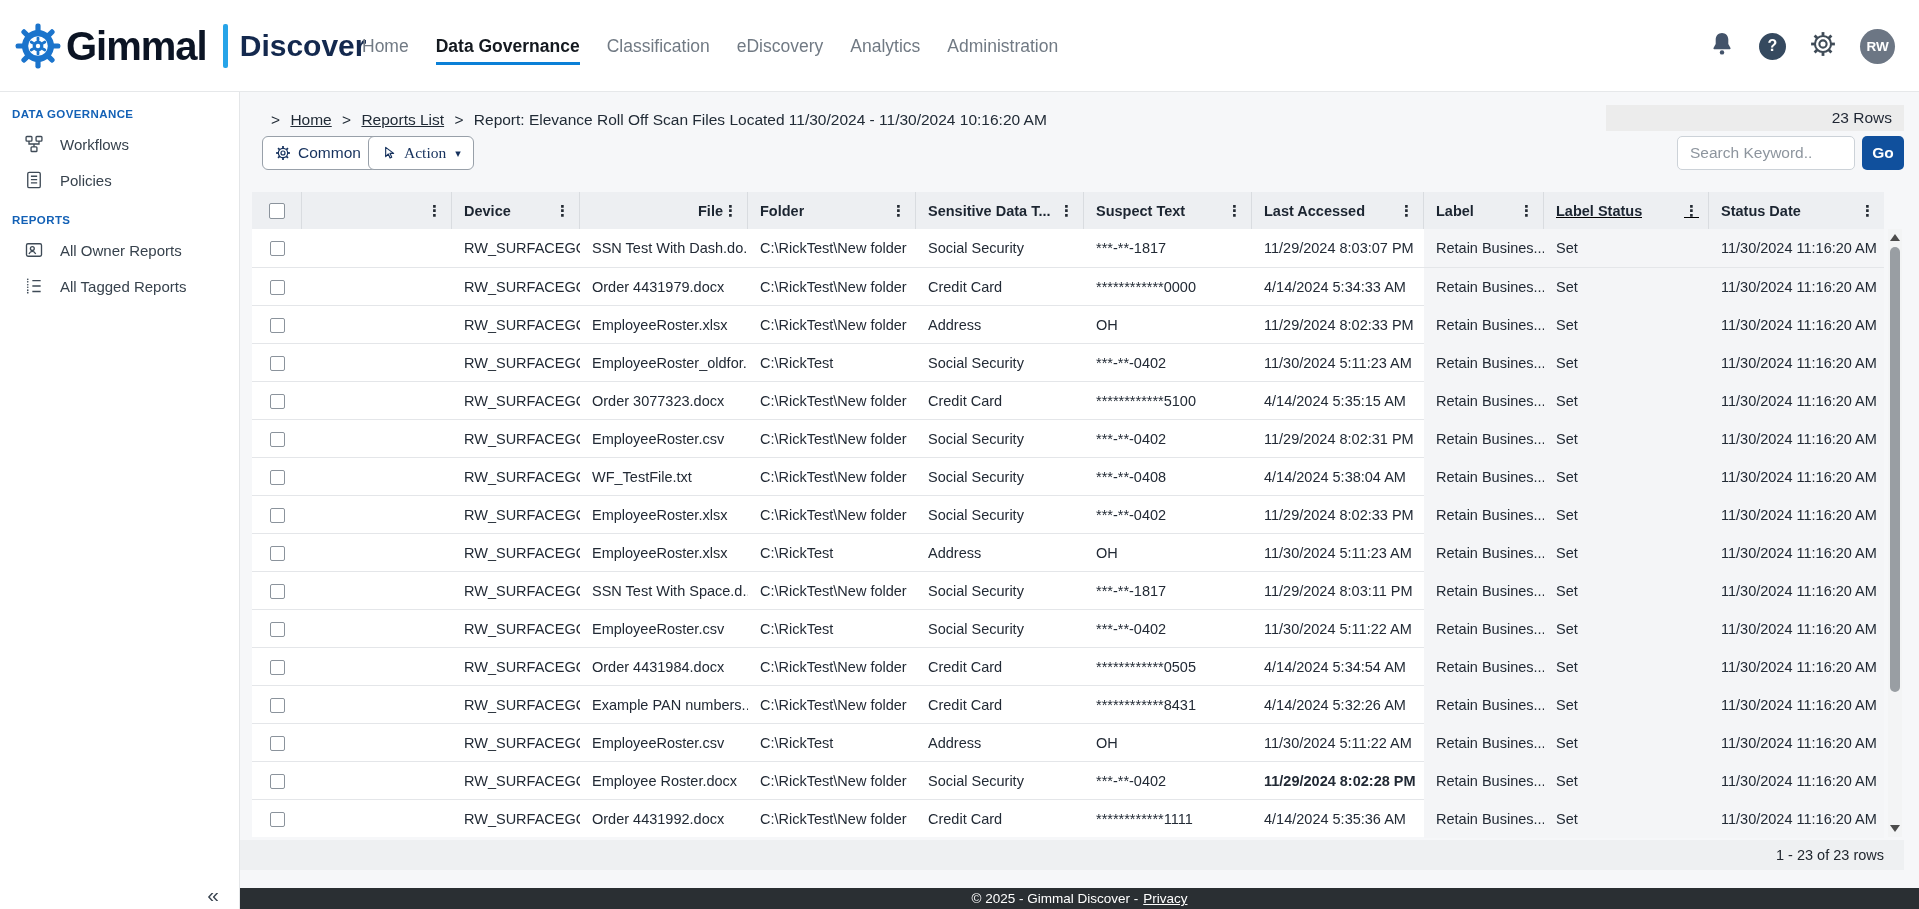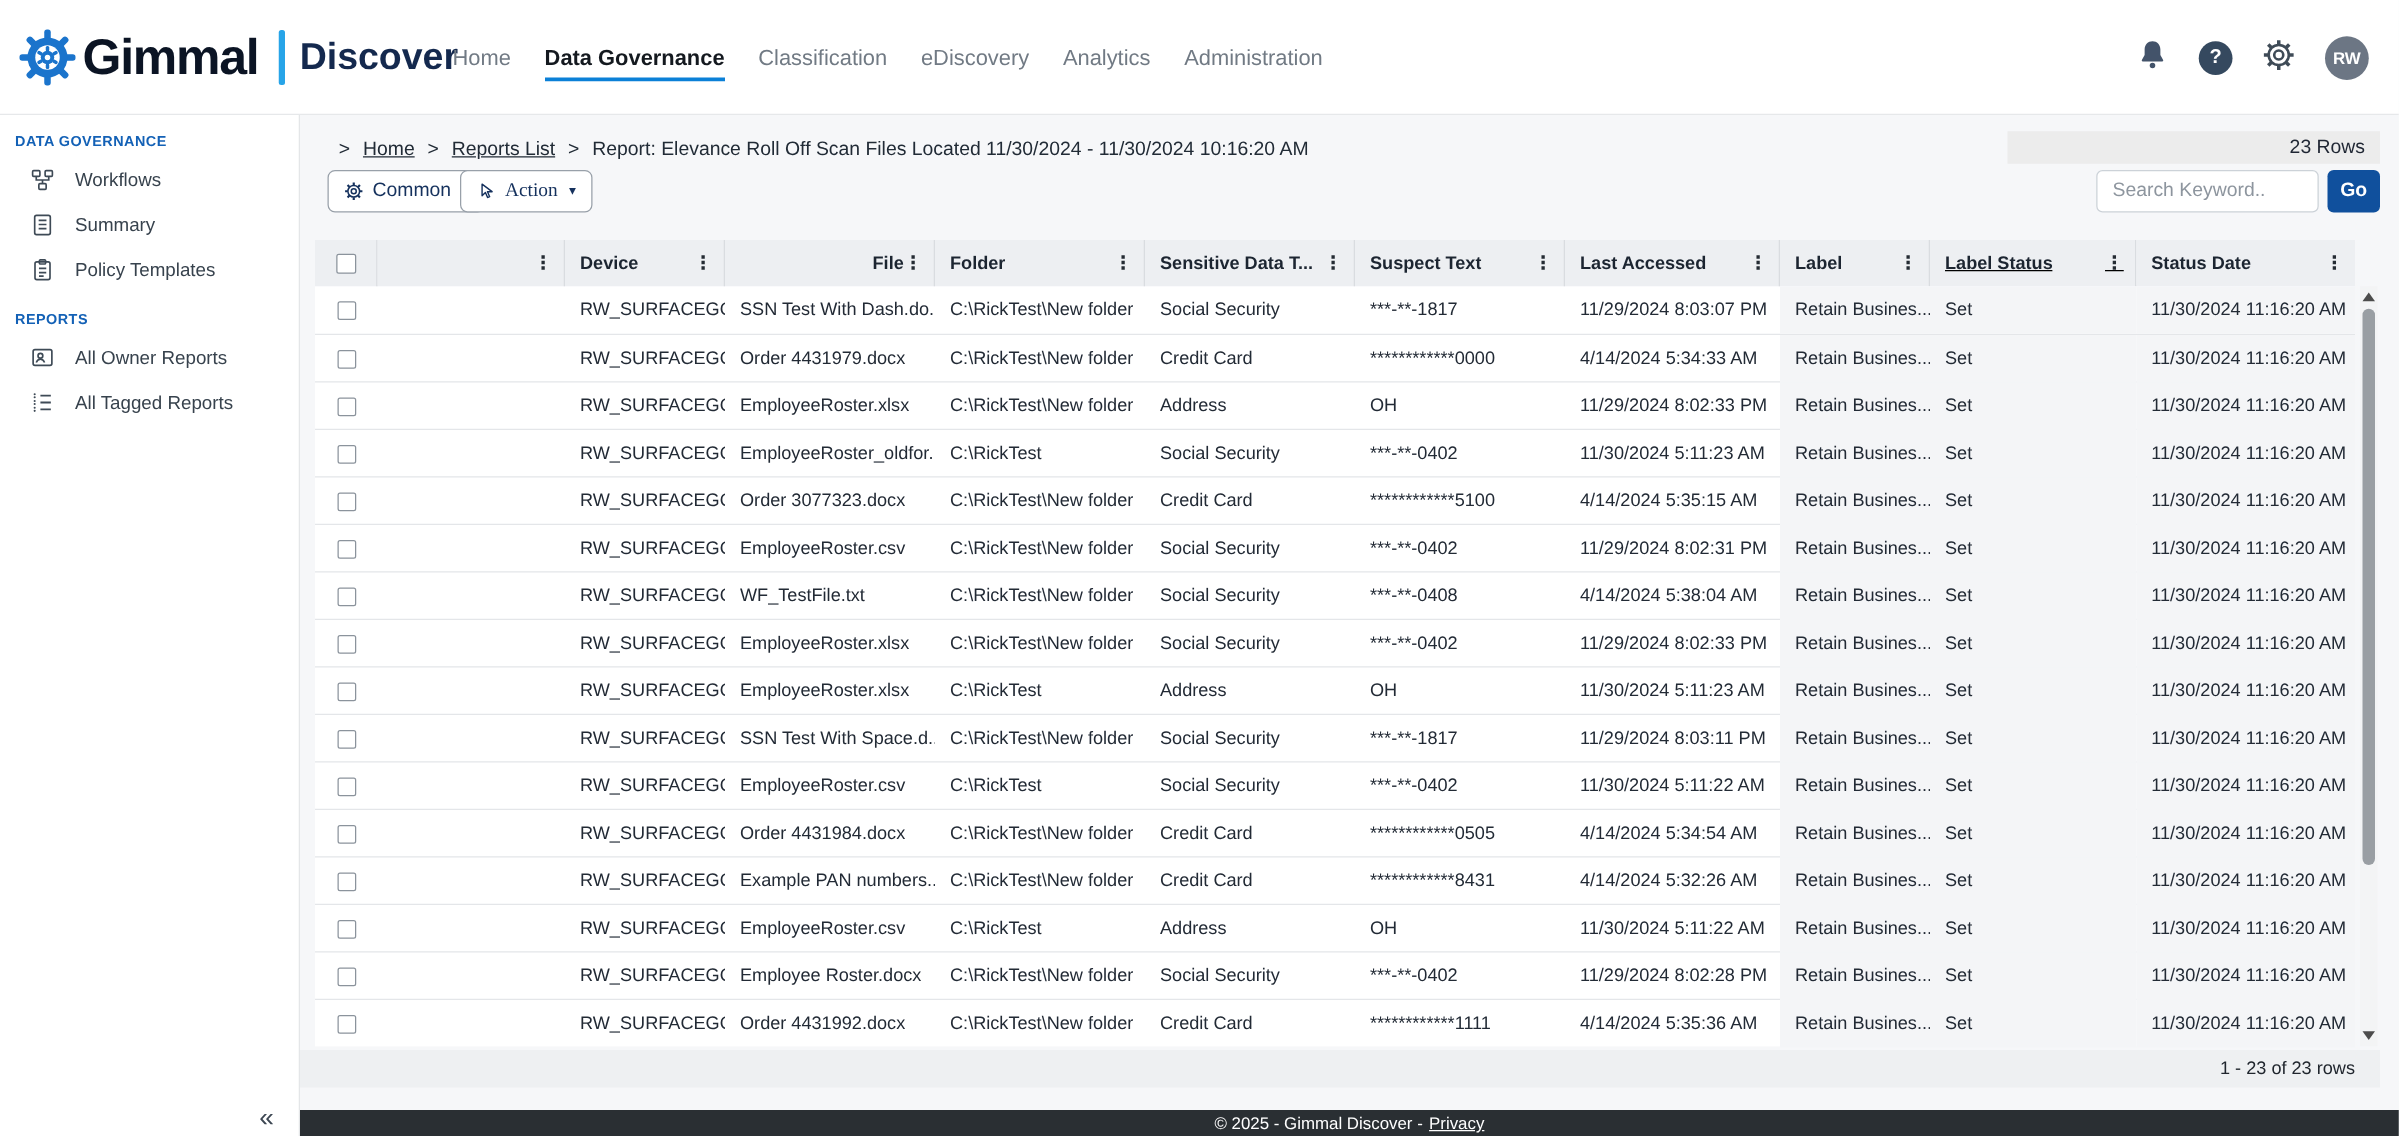--- a/index.html
+++ b/index.html
@@ -182,31 +182,21 @@
         </span>
         <span class="side-label">Workflows</span>
       </div>
       <div class="side-item">
         <span class="side-icon">
           <svg viewBox="0 0 24 24" fill="none" stroke="currentColor" stroke-width="1.6">
             <rect x="4.5" y="2.8" width="15" height="18.4" rx="1.8"></rect>
             <path d="M8.3 7.5h7.5M8.3 11.5h7.5M8.3 15.5h7.5"></path>
           </svg>
         </span>
-        <span class="side-label">Summary</span>
-      </div>
-      <div class="side-item">
-        <span class="side-icon">
-          <svg viewBox="0 0 24 24" fill="none" stroke="currentColor" stroke-width="1.6">
-            <rect x="4.8" y="4.2" width="14.4" height="17" rx="1.8"></rect>
-            <rect x="9" y="2.2" width="6" height="4" rx="1"></rect>
-            <path d="M8.6 10.5h7M8.6 14.5h7M8.6 17.8h4.5"></path>
-          </svg>
-        </span>
-        <span class="side-label">Policy Templates</span>
+        <span class="side-label">Policies</span>
       </div>
       <div class="side-heading">REPORTS</div>
       <div class="side-item">
         <span class="side-icon">
           <svg viewBox="0 0 24 24" fill="none" stroke="currentColor" stroke-width="1.6">
             <rect x="3" y="4.5" width="18" height="15" rx="1.8"></rect>
             <circle cx="10" cy="10.3" r="2.3"></circle>
             <path d="M6 16.8c.9-2.1 2.3-3.2 4-3.2s3.1 1.1 4 3.2"></path>
           </svg>
         </span>
@@ -539,21 +529,21 @@
         <div class="tr">
           <div class="td center" style="width: 50px;">
             <span class="checkbox"></span>
           </div>
           <div class="td" style="width: 150px;"></div>
           <div class="td" style="width: 128px;">RW_SURFACEGO</div>
           <div class="td" style="width: 168px;">Employee Roster.docx</div>
           <div class="td" style="width: 168px;">C:\RickTest\New folder</div>
           <div class="td" style="width: 168px;">Social Security</div>
           <div class="td" style="width: 168px;">***-**-0402</div>
-          <div class="td" style="width: 172px;">11/29/2024 8:02:28 PM</div>
+          <div class="td" style="width: 172px; font-weight: bold;">11/29/2024 8:02:28 PM</div>
           <div class="td gray" style="width: 120px;">Retain Busines...</div>
           <div class="td gray" style="width: 165px;">Set</div>
           <div class="td gray" style="width: 175px;">11/30/2024 11:16:20 AM</div>
         </div>
         <div class="tr">
           <div class="td center" style="width: 50px;">
             <span class="checkbox"></span>
           </div>
           <div class="td" style="width: 150px;"></div>
           <div class="td" style="width: 128px;">RW_SURFACEGO</div>

